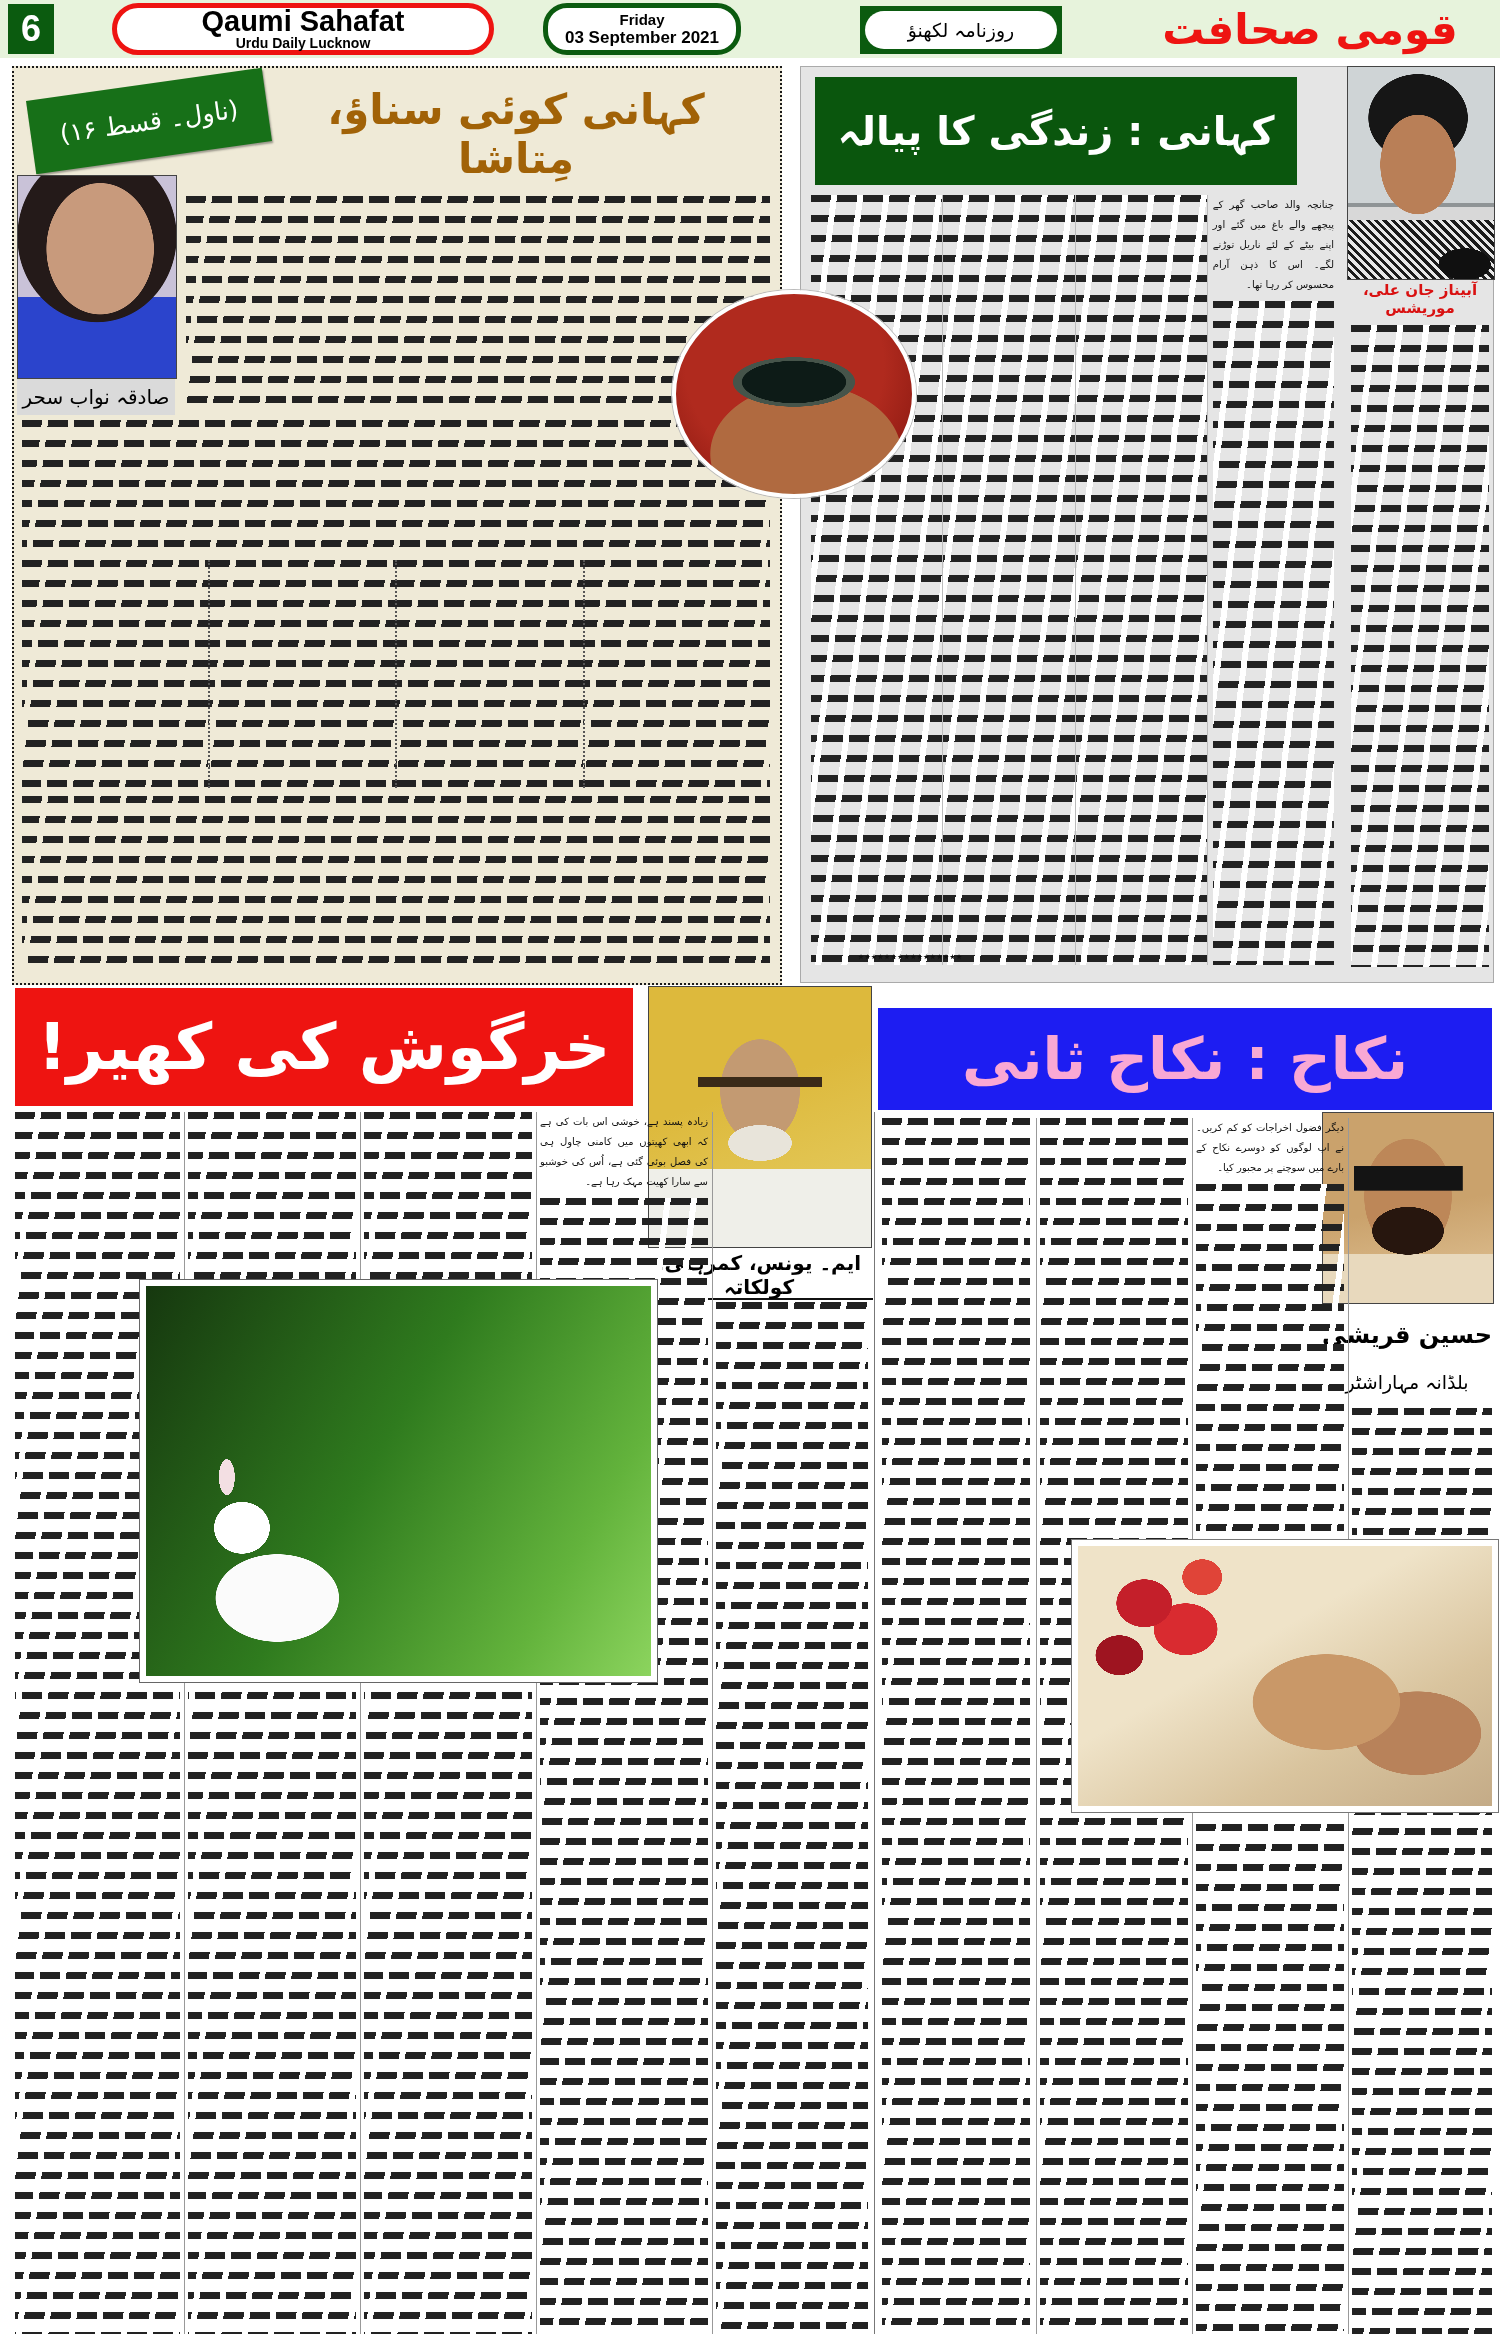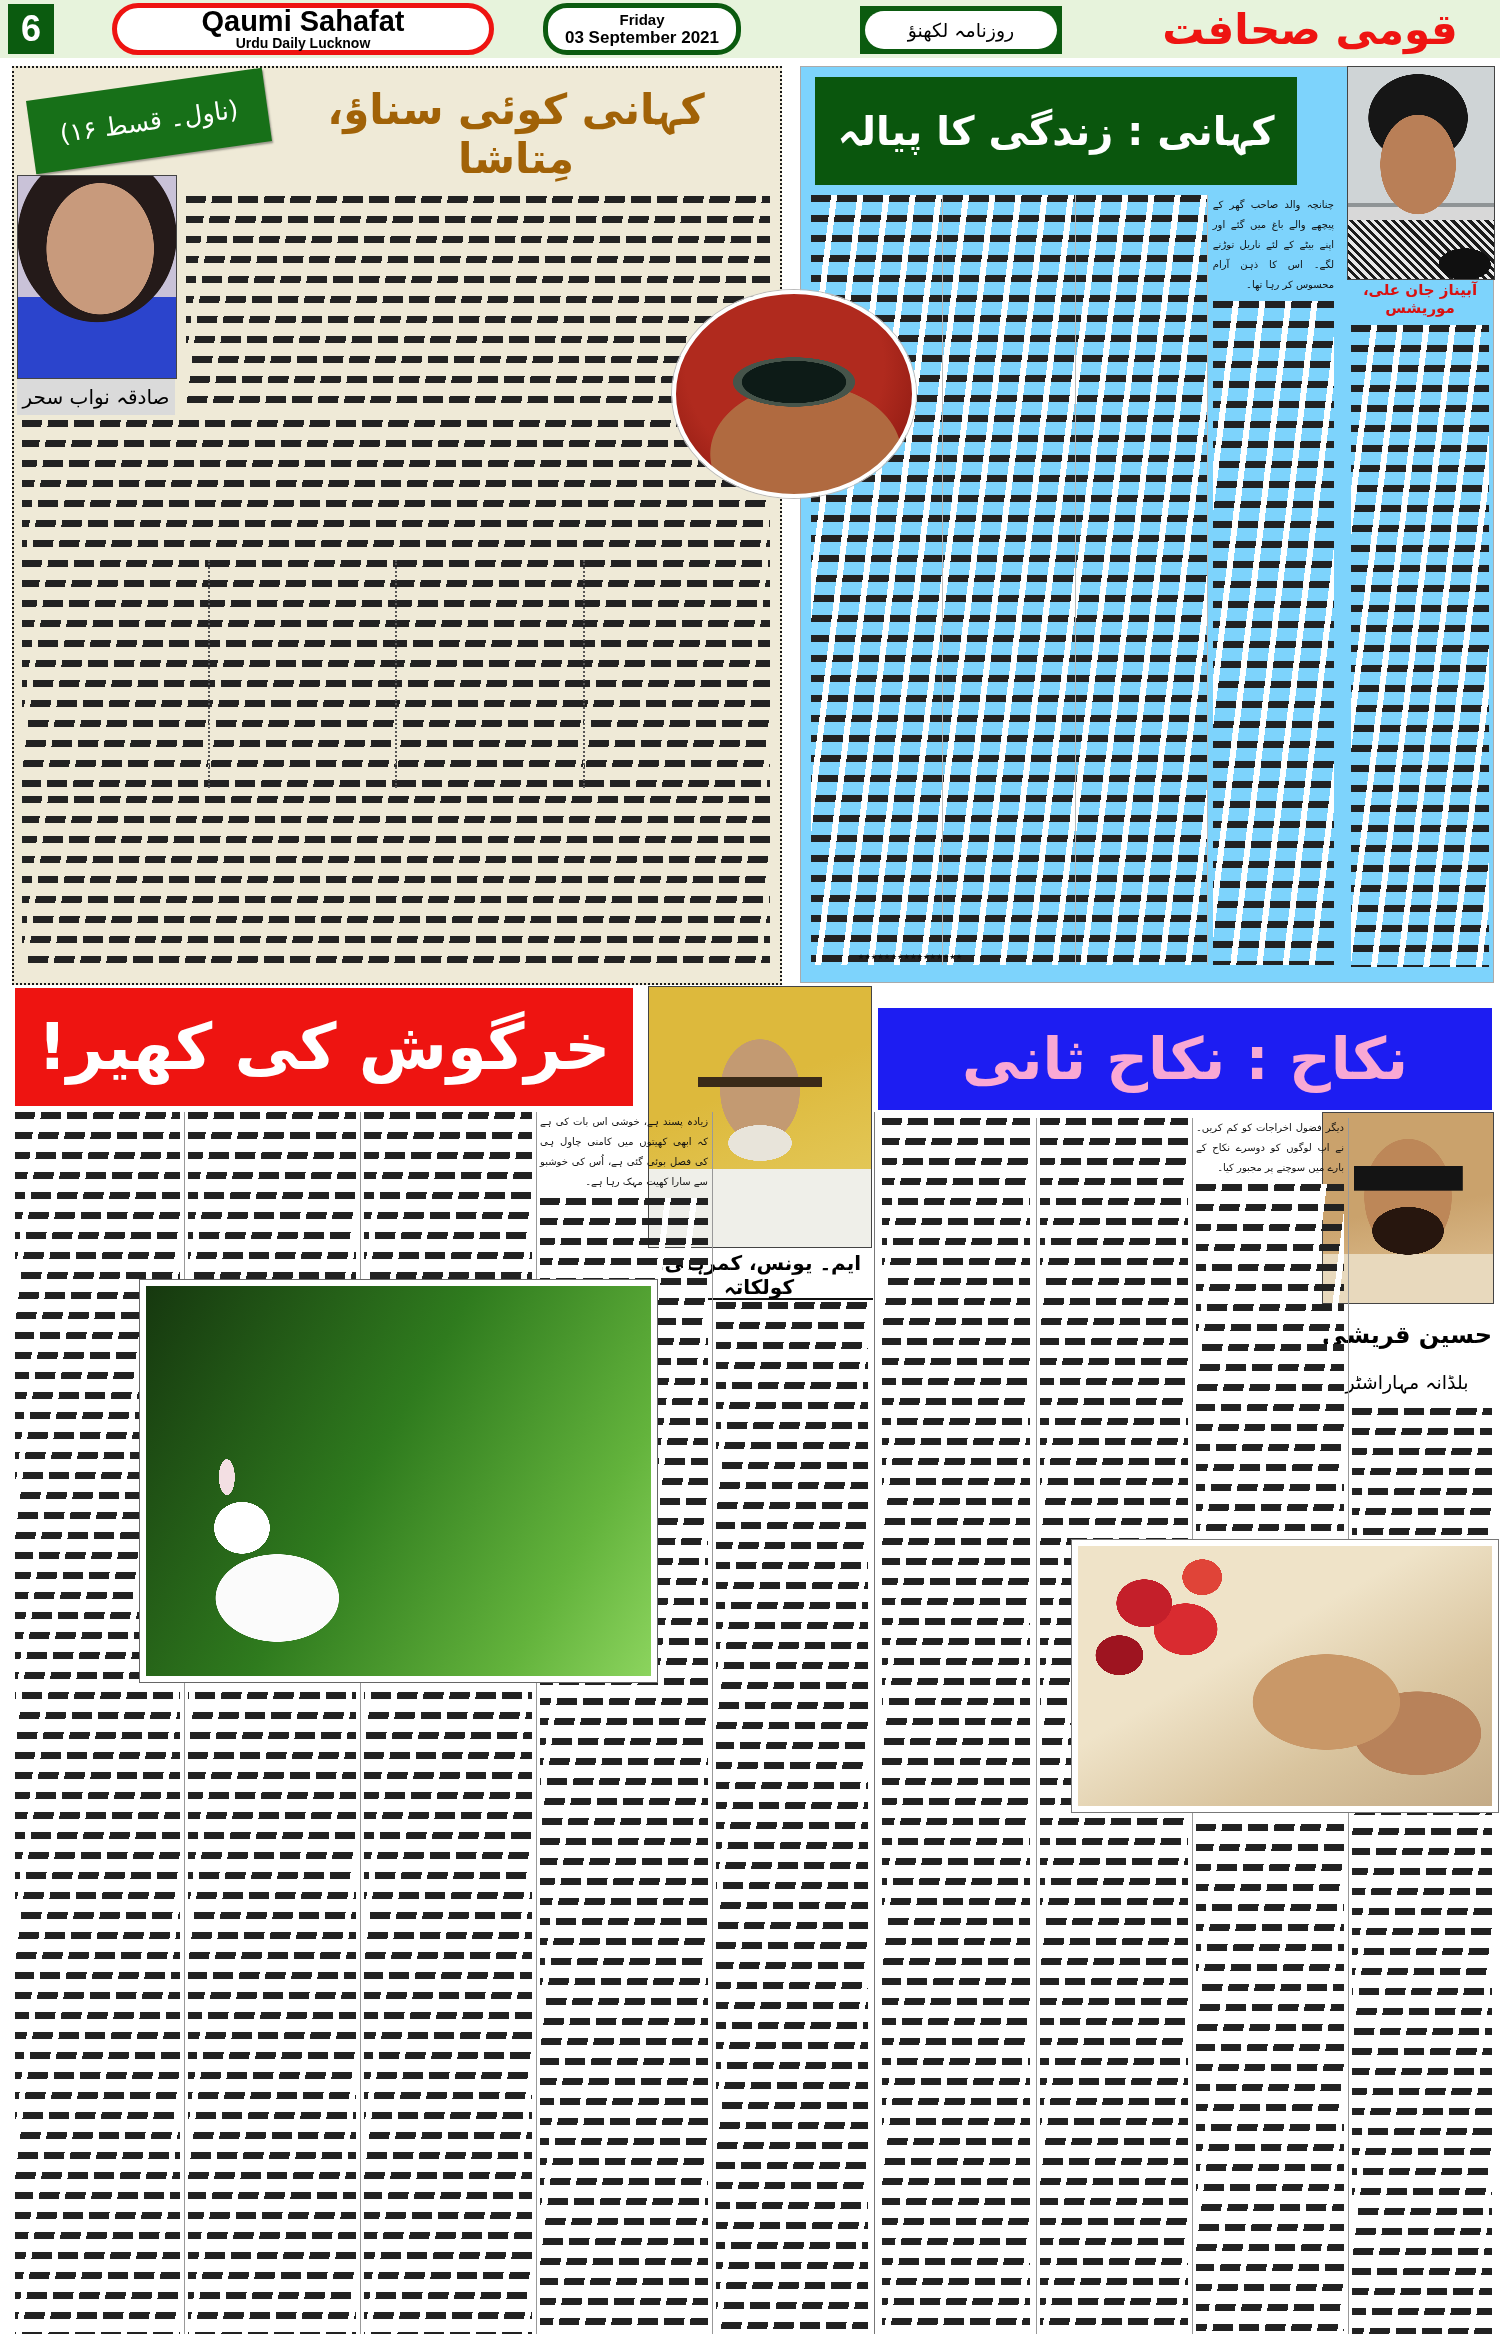--- a/index.html
+++ b/index.html
@@ -43,21 +43,21 @@
       background:
         radial-gradient(54px 66px at 52% 36%, #c89a7c 0 99%, rgba(0,0,0,0) 100%),
         radial-gradient(80px 86px at 50% 30%, #241a19 0 99%, rgba(0,0,0,0) 100%),
         linear-gradient(180deg,#c9c2d8 0 60%, #2b44cc 60% 100%);}
   .novel-name{left:3px;top:311px;width:158px;height:36px;background:#dadada;font-size:20px;color:#000;}
   .novel-colwrap{display:flex;flex-direction:row-reverse;}
   .novel-colwrap .c{flex:1;border-left:2px dotted #555;}
   .novel-colwrap .c:last-child{border-left:none;}
 
   
-  .cup{left:800px;top:66px;width:692px;height:915px;background:#7dd3fc;border:1px solid #aaa;}
+  .cup{left:800px;top:66px;width:692px;height:915px;background:#e5e5e5;border:1px solid #aaa;}
   .cup-headline{left:14px;top:10px;width:482px;height:108px;background:#0a560d;color:#fff;
                 font-size:40px;font-weight:bold;}
   .cup-photo{left:546px;top:-1px;width:146px;height:212px;
       background:
         radial-gradient(26px 16px at 80% 93%, #101010 0 99%, rgba(0,0,0,0) 100%),
         repeating-linear-gradient(45deg,#1b1b1b 0 3px,#e8e8e8 3px 6px) 0 100%/100% 28% no-repeat,
         radial-gradient(38px 50px at 48% 46%, #b97f57 0 99%, rgba(0,0,0,0) 100%),
         radial-gradient(50px 44px at 48% 24%, #161616 0 99%, rgba(0,0,0,0) 100%),
         linear-gradient(180deg,#cfd4d6 0 64%, #8f9496 64% 66%, #d8d8d8 66% 100%);}
   .cup-caption{left:546px;top:214px;width:146px;height:36px;color:#d91111;font-size:15px;font-weight:bold;}

